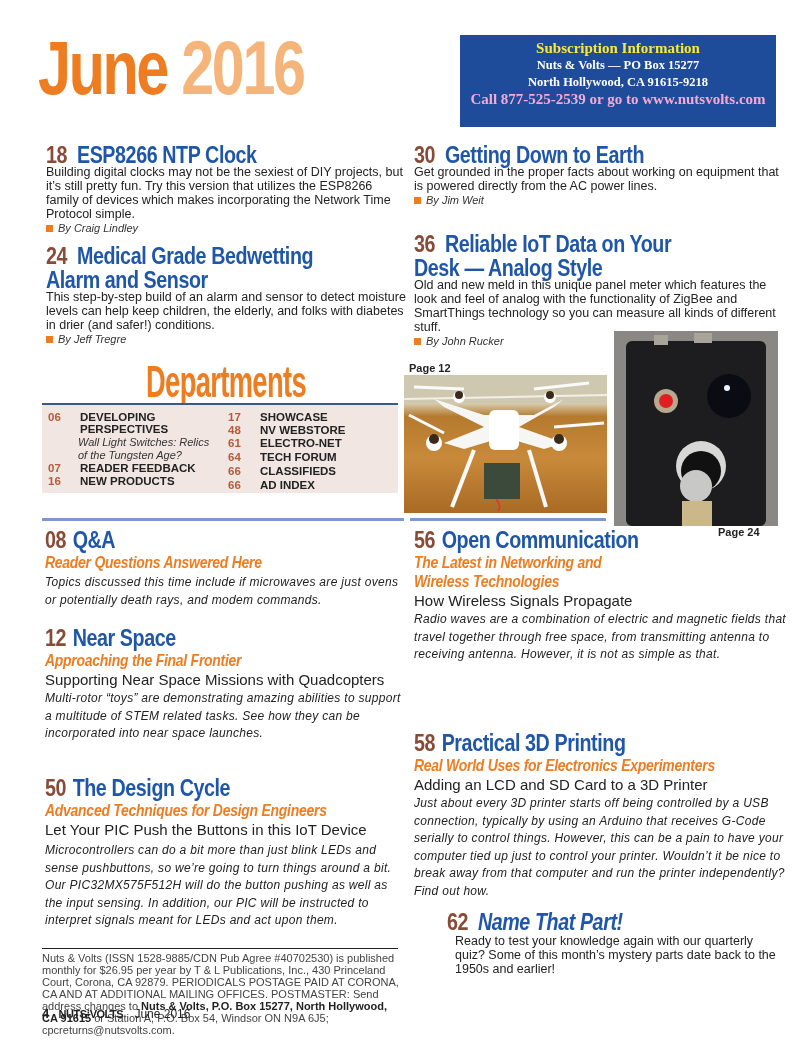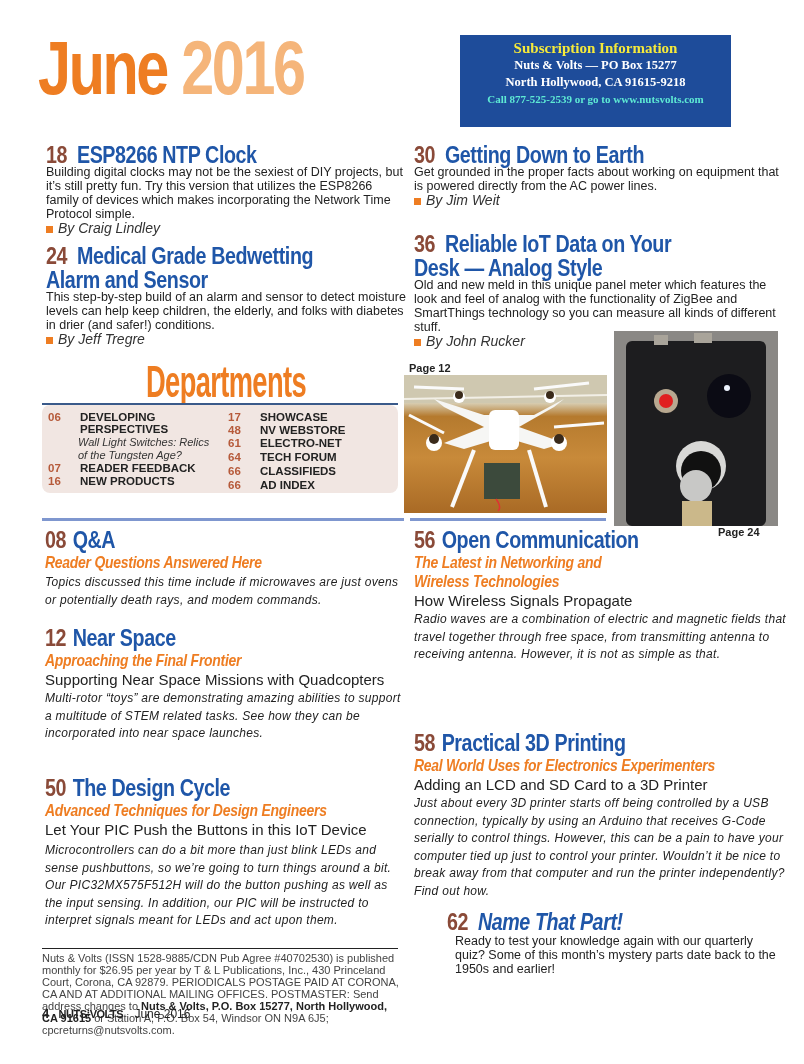--- a/index.html
+++ b/index.html
@@ -8,47 +8,47 @@
 
   .abs { position: absolute; }
 
   
   .masthead { left: 38px; top: 28px; height: 80px; white-space: nowrap;
     font-family: "Liberation Sans", sans-serif; font-weight: bold; font-size: 76px; line-height: 80px;
     letter-spacing: -3px; transform: scaleX(0.78); transform-origin: left top; }
   .masthead .m1 { color: #ee7d22; }
   .masthead .m2 { color: #f5b57a; }
 
-  .subbox { left: 460px; top: 35px; width: 271px; height: 92px; background: #1e4c9a;
+  .subbox { left: 460px; top: 35px; width: 316px; height: 92px; background: #1e4c9a;
     text-align: center; font-family: "Liberation Serif", serif; font-weight: bold; padding-top: 4px; }
   .subbox .t { color: #f6ea3a; font-size: 15px; line-height: 18px; }
   .subbox .w { color: #ffffff; font-size: 12.5px; line-height: 17px; }
-  .subbox .y { color: #5eead4; font-size: 11px; line-height: 17px; }
+  .subbox .y { color: #f9a8d4; font-size: 15px; line-height: 17px; }
 
   
   .art-title { font-family: "Liberation Sans", sans-serif; font-weight: bold; font-size: 24px; line-height: 24px;
     color: #1f56a8; white-space: nowrap; transform: scaleX(0.82); transform-origin: left top; letter-spacing: -0.5px; }
   .art-title .num { color: #8a4a38; margin-right: 12px; }
   .art-desc { font-size: 12.5px; line-height: 14px; color: #222; }
-  .byline { font-size: 14px; line-height: 14px; font-style: italic; color: #333; }
+  .byline { font-size: 11px; line-height: 14px; font-style: italic; color: #333; }
   .byline .sq { display: inline-block; width: 7px; height: 7px; background: #ee7d22; margin-right: 5px; vertical-align: 0px; }
 
   .col-title { font-weight: bold; font-size: 24px; line-height: 26px; color: #1f56a8; white-space: nowrap;
     transform: scaleX(0.82); transform-origin: left top; letter-spacing: -0.5px; }
   .col-title .num { color: #8a4a38; margin-right: 8px; }
   .col-sub { font-weight: bold; font-style: italic; font-size: 17px; line-height: 19px; color: #ee7d22;
     white-space: nowrap; transform: scaleX(0.82); transform-origin: left top; letter-spacing: -0.3px; }
   .col-head { font-size: 15px; line-height: 20px; color: #222; }
   .col-desc { font-size: 12px; line-height: 17.5px; font-style: italic; color: #222; letter-spacing: 0.3px; }
 
   
   .dept-title { left: 146px; top: 360px; font-weight: bold; font-size: 44px; line-height: 44px; color: #ee7d22;
     transform: scaleX(0.62); transform-origin: left top; white-space: nowrap; letter-spacing: -1px; }
   .dept-rule { left: 42px; top: 403px; width: 356px; height: 2px; background: #3a5a8a; }
-  .dept-box { left: 42px; top: 405px; width: 356px; height: 88px; background: #f1e6e2; border-radius: 8px; }
+  .dept-box { left: 42px; top: 405px; width: 356px; height: 88px; background: #f1e6e2; }
   .dept-row { position: absolute; font-size: 11.5px; line-height: 12px; font-weight: bold; color: #222; white-space: nowrap; }
   .dept-row .dn { position: absolute; left: 0; color: #b65a3a; }
   .dept-row .dl { position: absolute; left: 32px; }
   .dept-note { position: absolute; font-size: 11px; line-height: 14px; font-style: italic; color: #333; }
 
   
   .photo-label { font-weight: bold; font-size: 11px; color: #222; }
   .photo-drone { left: 404px; top: 375px; width: 203px; height: 138px;
     background: linear-gradient(180deg, #c9c1a6 0%, #d8cfb5 20%, #b57a2e 30%, #c88a3a 60%, #a96a25 100%); overflow: hidden; }
   .photo-box { left: 614px; top: 331px; width: 164px; height: 195px; background: #6f6c68; overflow: hidden; }

